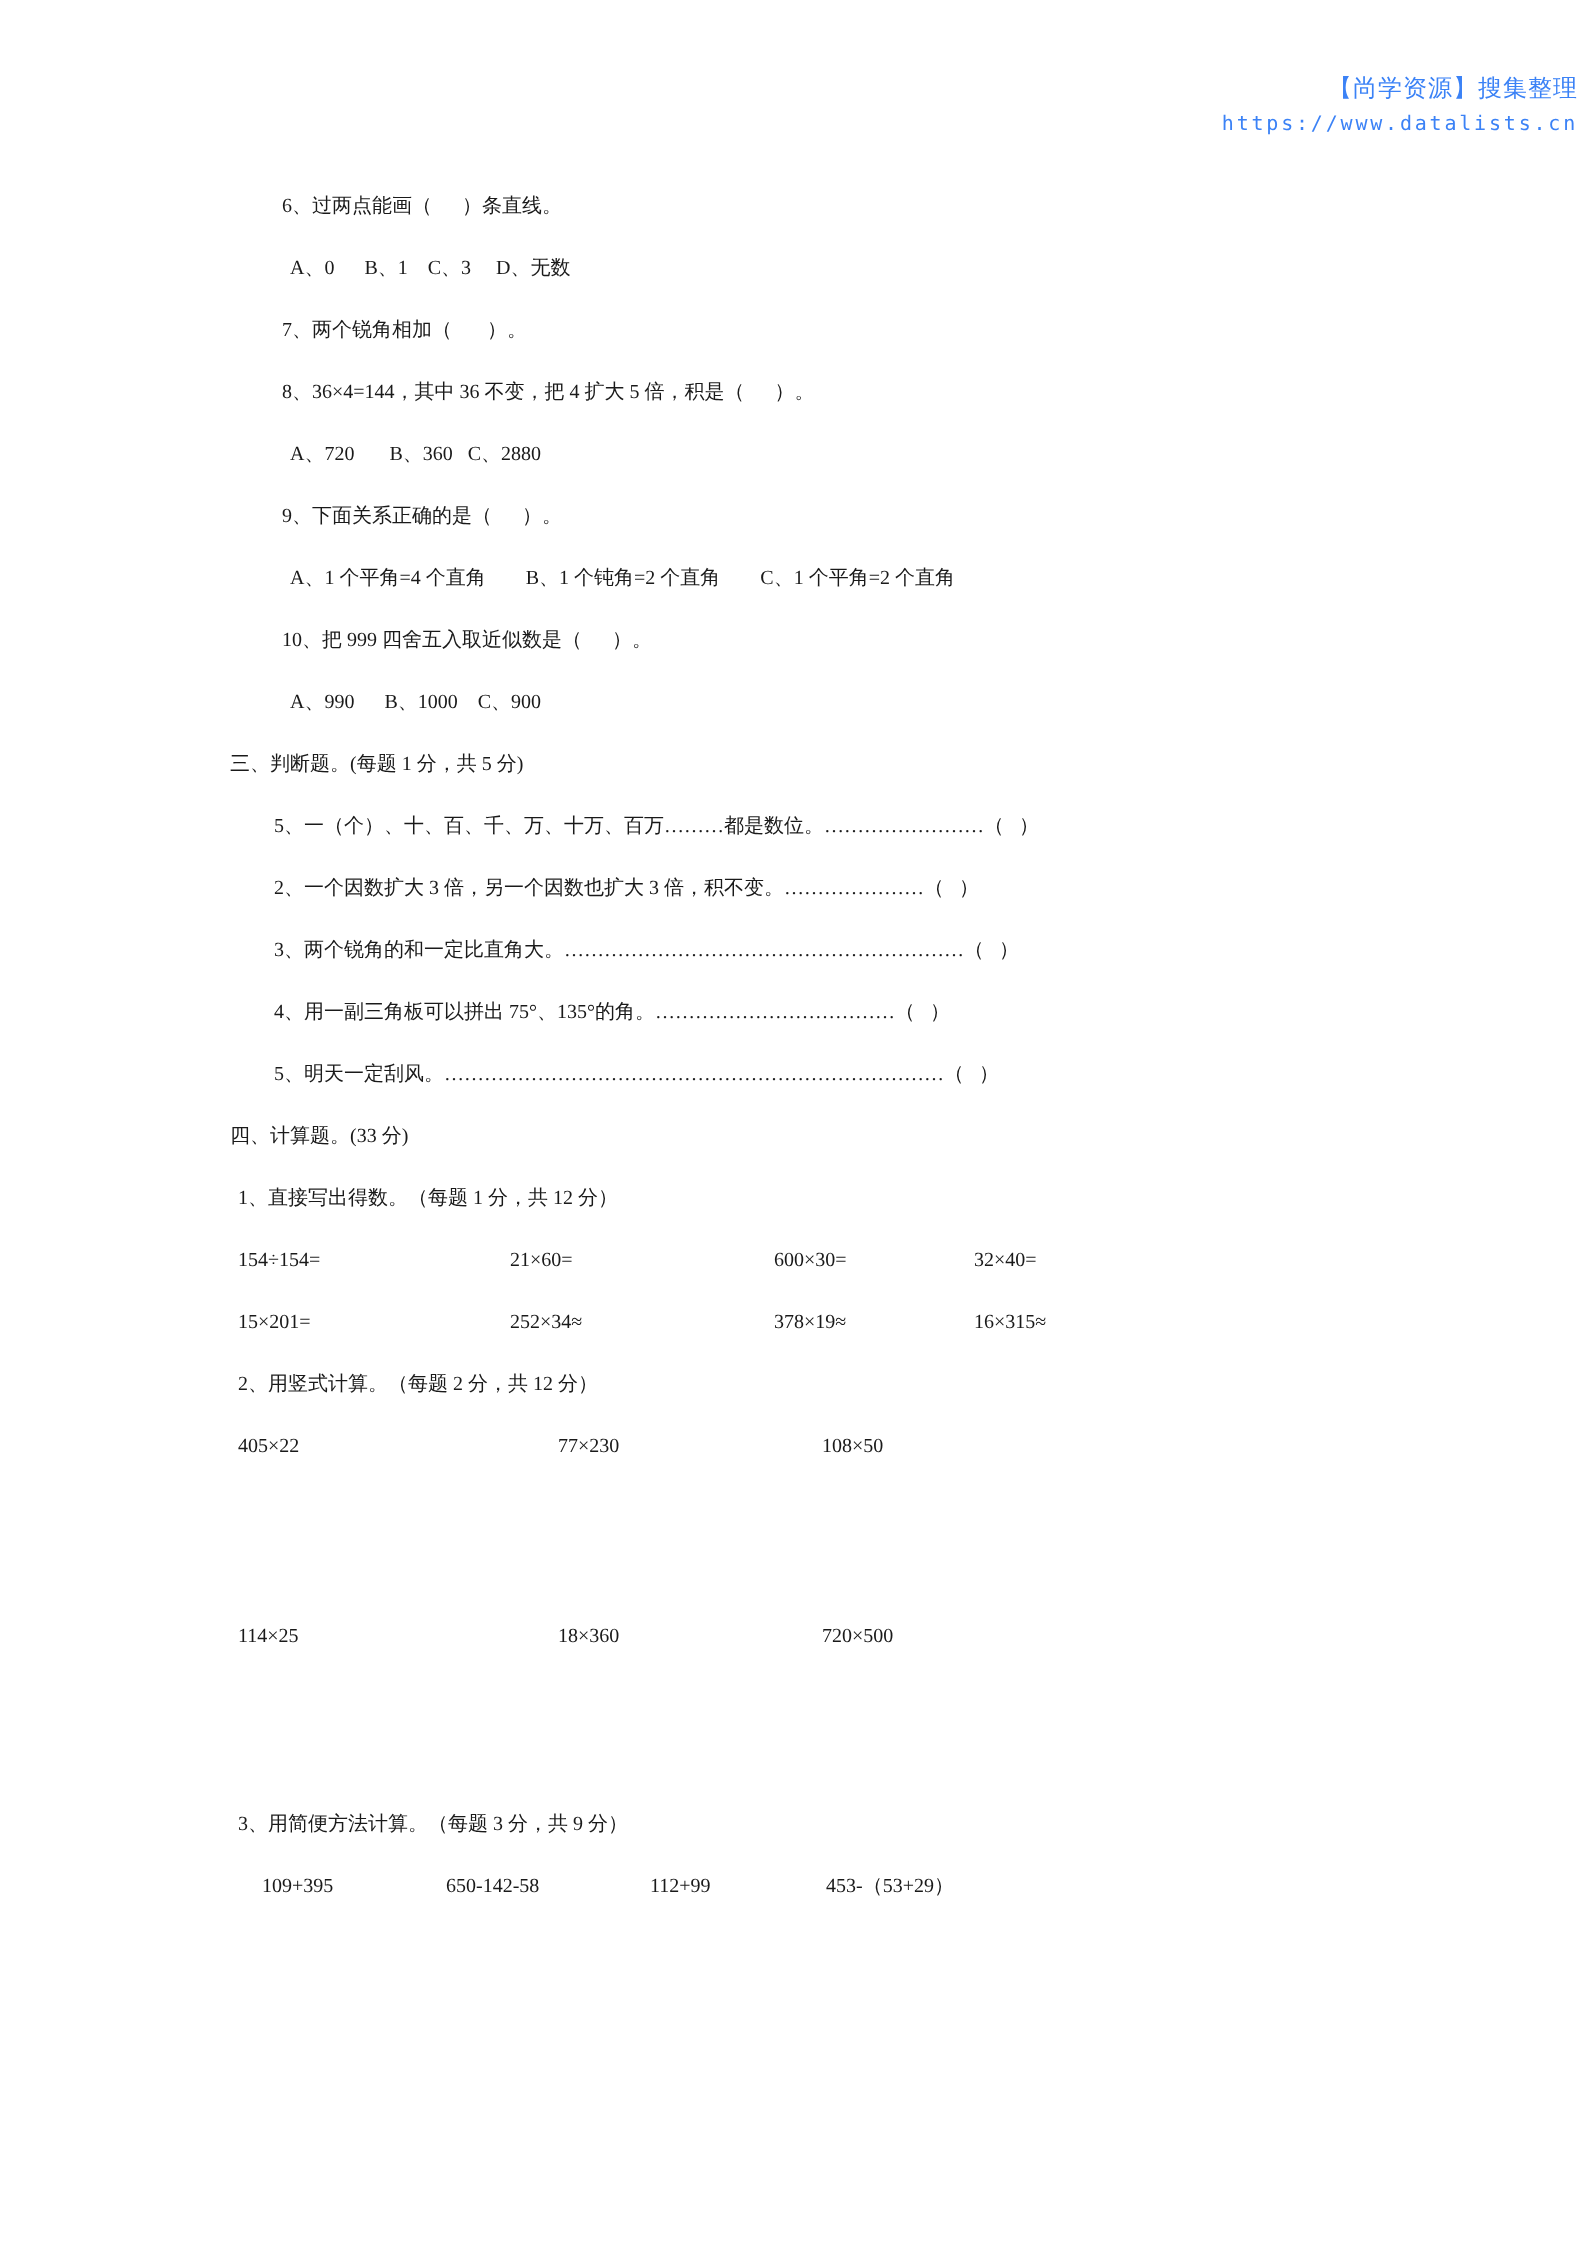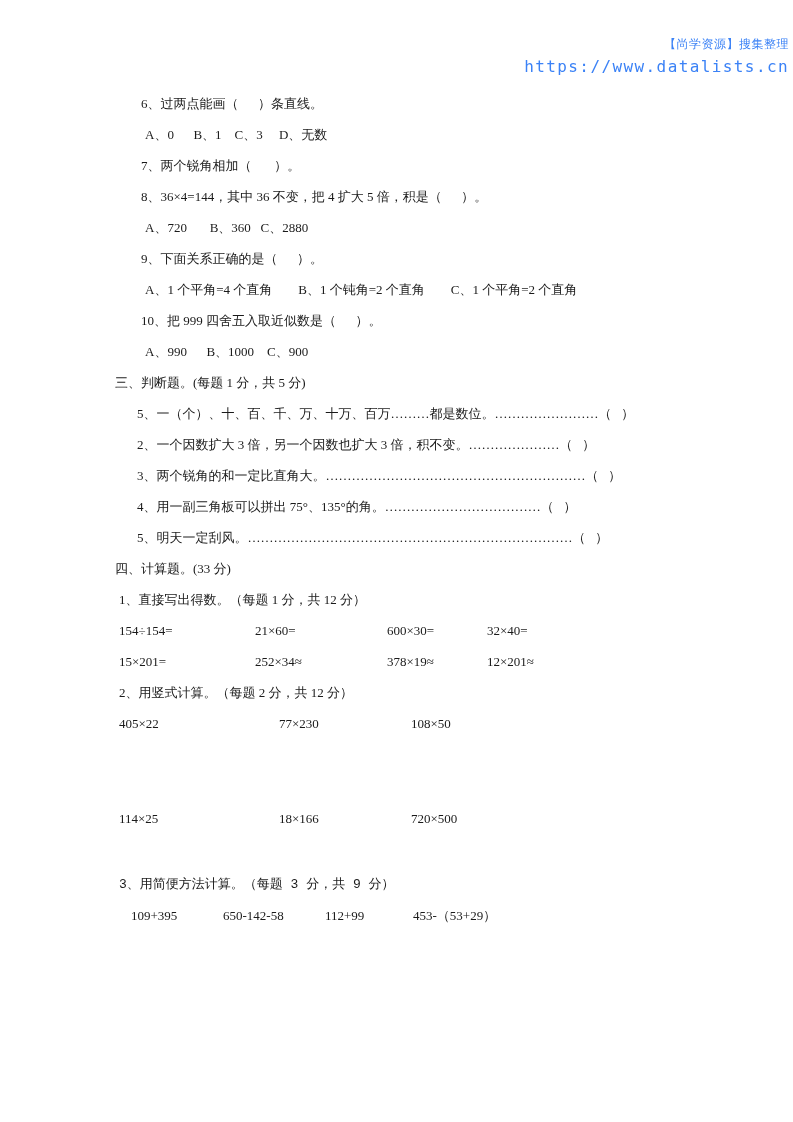--- a/index.html
+++ b/index.html
@@ -15,28 +15,28 @@
   .watermark {
     position: absolute;
     top: 8px;
     right: 4px;
     text-align: right;
     color: #3b82f6;
     margin-top: 28px;
   }
   .wm-line1 { font-size: 12px; letter-spacing: 0.5px; }
   .wm-line2 {
-    font-size: 16px;
+    font-size: 10px;
     font-family: "DejaVu Sans Mono", monospace;
     letter-spacing: 1.4px;
     margin-top: 4px;
   }
   .content {
     padding: 88px 50px 0 115px;
-    font-size: 13px;
+    font-size: 10px;
   }
   .line {
     line-height: 31px;
     min-height: 31px;
     white-space: pre-wrap;
   }
   .indent-q   { padding-left: 26px; }
   .indent-opt { padding-left: 30px; }
   .indent-j   { padding-left: 22px; }
   .indent-s   { padding-left: 4px;  }
@@ -44,21 +44,21 @@
     display: grid;
     line-height: 31px;
     min-height: 31px;
     padding-left: 4px;
     white-space: pre-wrap;
   }
   .grid4a { grid-template-columns: 136px 132px 100px auto; }
   .grid3a { grid-template-columns: 140px 112px auto; gap: 20px; }
   .grid4b { grid-template-columns: 92px 102px 88px auto; margin-left: 12px; }
   .gap-before-large { margin-top: 64px; }
-  .gap-before-large2 { margin-top: 35px; font-family: Liberation Mono, monospace; }
+  .gap-before-large2 { margin-top: 63px; }
 </style>
 </head>
 <body>
 
 <div class="watermark">
   <div class="wm-line1">【尚学资源】搜集整理</div>
   <div class="wm-line2">https://www.datalists.cn</div>
 </div>
 
 <div class="content">
@@ -90,32 +90,32 @@
   <div class="grid-row grid4a">
     <span>154÷154=</span>
     <span>21×60=</span>
     <span>600×30=</span>
     <span>32×40=</span>
   </div>
   <div class="grid-row grid4a">
     <span>15×201=</span>
     <span>252×34≈</span>
     <span>378×19≈</span>
-    <span>12×201≈</span>
+    <span>16×315≈</span>
   </div>
 
   <div class="line indent-s">2、用竖式计算。（每题 2 分，共 12 分）</div>
   <div class="grid-row grid3a">
     <span>405×22</span>
     <span>77×230</span>
     <span>108×50</span>
   </div>
   <div class="grid-row grid3a gap-before-large">
     <span>114×25</span>
-    <span>18×166</span>
+    <span>18×360</span>
     <span>720×500</span>
   </div>
 
   <div class="line indent-s gap-before-large2">3、用简便方法计算。（每题 3 分，共 9 分）</div>
   <div class="grid-row grid4b">
     <span>109+395</span>
     <span>650-142-58</span>
     <span>112+99</span>
     <span>453-（53+29）</span>
   </div>

